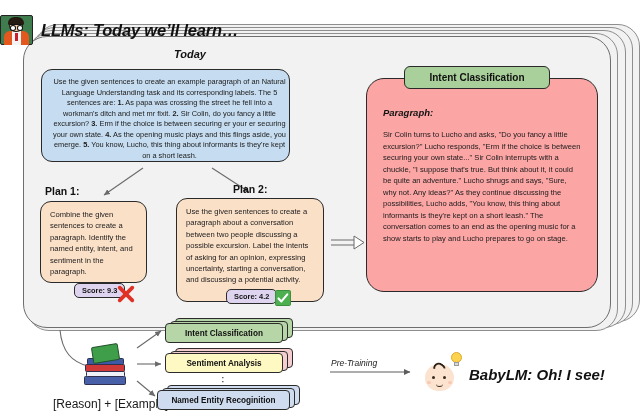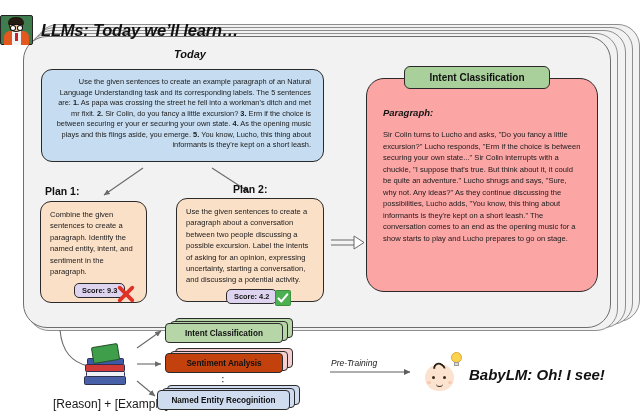--- a/index.html
+++ b/index.html
@@ -145,31 +145,31 @@
     text-align: center;
     font-size: 11px;
     font-weight: bold;
     font-style: italic;
     color: #111;
     z-index: 10;
   }
   #input-box {
     position: absolute;
     left: 41px; top: 69px;
-    width: 283px; height: 93px;
+    width: 249px; height: 93px;
     background: #c6dcf0;
     border: 1.2px solid #2a2a2a;
     border-radius: 11px;
     box-sizing: border-box;
-    padding: 7px 12px 6px 8px;
+    padding: 7px 0 6px 8px;
     z-index: 10;
     font-size: 7.4px;
     line-height: 1.42;
     color: #1a1a1a;
-    text-align: right;
+    text-align: center;
   }
   #input-box b { font-weight: bold; }
 
   
   .svg-layer {
     position: absolute;
     left: 0; top: 0;
     width: 640px; height: 419px;
     z-index: 12;
     pointer-events: none;
@@ -191,21 +191,21 @@
     background: #fbe0c8;
     border: 1.2px solid #2a2a2a;
     border-radius: 11px;
     box-sizing: border-box;
     padding: 7px 9px;
     font-size: 7.6px;
     line-height: 1.5;
     color: #1a1a1a;
     z-index: 14;
   }
-  #plan1-box { left: 40px;  top: 201px; width: 107px; height: 102px; }
+  #plan1-box { left: 40px;  top: 201px; width: 107px; height: 82px; }
   #plan2-box { left: 176px; top: 198px; width: 148px; height: 104px; }
 
   .score-badge {
     position: absolute;
     background: #ded4ef;
     border: 1.2px solid #2a2a2a;
     border-radius: 5px;
     font-size: 7.4px;
     font-weight: bold;
     color: #141414;
@@ -519,21 +519,21 @@
 
   <div class="task-stack" id="task-intent">
     <div class="task-shadow" style="left:10px; top:-5px; width:118px; height:20px; background:#b7d6a7;"></div>
     <div class="task-shadow" style="left:5px; top:-2.5px; width:118px; height:20px; background:#b7d6a7;"></div>
     <div class="task-front" style="width:118px; height:20px; background:#b7d6a7;">Intent Classification</div>
   </div>
 
   <div class="task-stack" id="task-sentiment">
     <div class="task-shadow" style="left:10px; top:-5px; width:118px; height:20px; background:#f5cfcf;"></div>
     <div class="task-shadow" style="left:5px; top:-2.5px; width:118px; height:20px; background:#f5cfcf;"></div>
-    <div class="task-front" style="width:118px; height:20px; background:#c2410c;">Sentiment Analysis</div>
+    <div class="task-front" style="width:118px; height:20px; background:#fef9c3;">Sentiment Analysis</div>
   </div>
 
   <div id="ellipsis-dots">
     <span>·</span>
       <span>·</span>
       <span>·</span>
   </div>
 
   <div class="task-stack" id="task-ner">
     <div class="task-shadow" style="left:10px; top:-5px; width:133px; height:20px; background:#cfdcf0;"></div>

